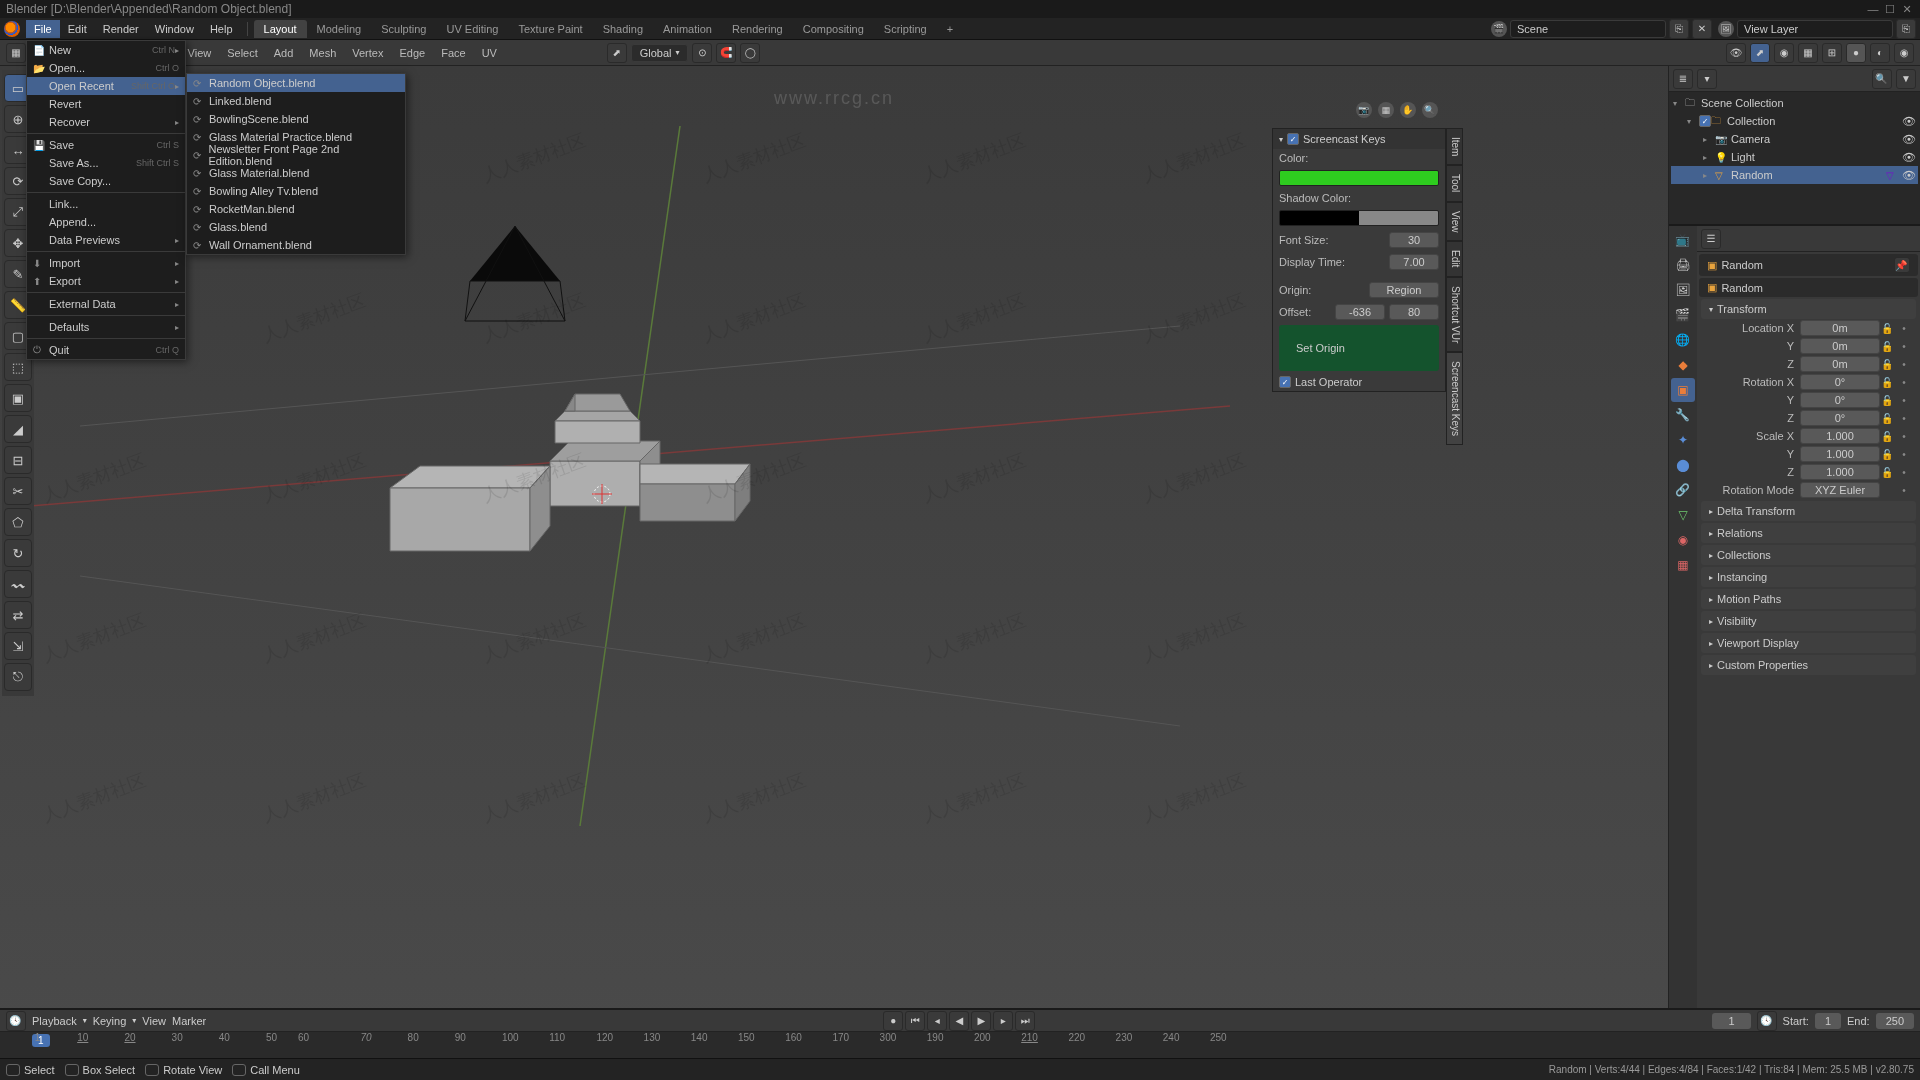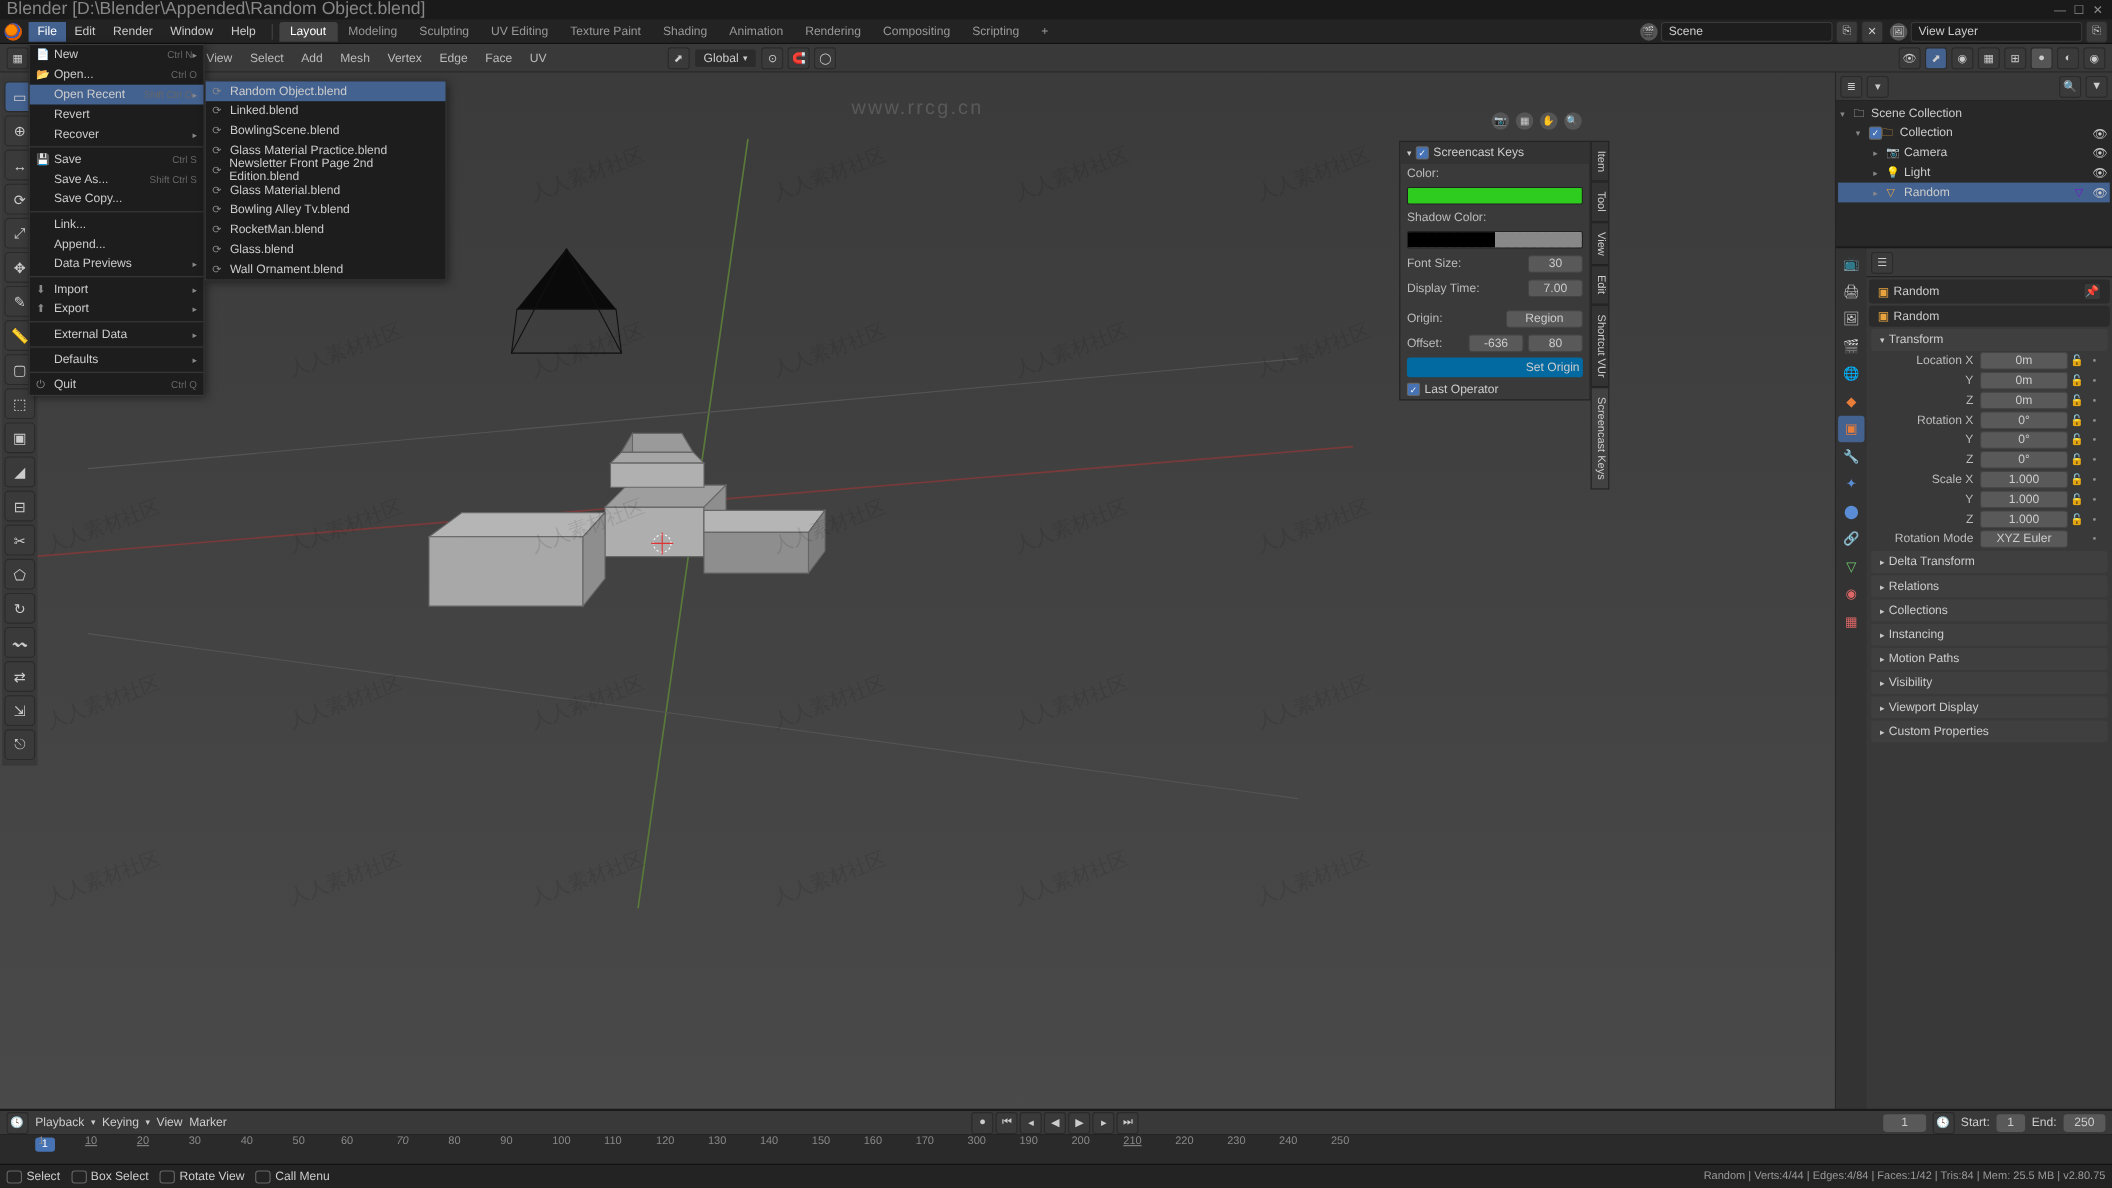--- a/index.html
+++ b/index.html
@@ -1,18 +1,18 @@
 <!DOCTYPE html>
 <html><head>
 <meta charset="utf-8">
 <style>
 *{margin:0;padding:0;box-sizing:border-box;font-family:sans-serif;font-size:11px;color:#ccc;user-select:none}
 body{background:#393939;width:1920px;height:1080px;overflow:hidden;position:relative}
 .titlebar{height:18px;background:#1a1a1a;padding:1px 6px;display:flex;align-items:center;justify-content:space-between}
-.titlebar .path{font-size:16px;color:#888}
+.titlebar .path{font-size:12px;color:#888}
 .wincontrols span{display:inline-block;width:14px;text-align:center;color:#888;cursor:default}
 .menubar{height:22px;background:#232323;display:flex;align-items:center;padding:0 4px;border-bottom:1px solid #111}
 .blender-logo{width:16px;height:16px;background:radial-gradient(circle at 40% 40%,#ff8a00 35%,#da5c00 36%,#0057ff 55%,#da5c00 56%);border-radius:50%;margin-right:6px}
 .menubar .mitem{padding:3px 8px;cursor:default}
 .menubar .mitem.active{background:#446290;color:#fff}
 .menubar .sep{width:1px;height:14px;background:#444;margin:0 6px}
 .menubar .tab{padding:3px 10px;color:#999;cursor:default}
 .menubar .tab.active{background:#424242;color:#fff;border-radius:3px 3px 0 0}
 .menubar .right{margin-left:auto;display:flex;align-items:center;gap:6px}
 .circbtn{width:16px;height:16px;border-radius:50%;background:#555;display:inline-flex;align-items:center;justify-content:center;font-size:9px}
@@ -48,21 +48,21 @@
 .gizmo .y{background:#7cc93e;left:0;top:30px}
 .gizmo .x{background:#ec4f4f;left:46px;top:30px}
 .gizmo .nz{background:#3d7eff66;left:23px;top:46px}
 .mesh{position:absolute;left:380px;top:300px}
 .npanel{position:absolute;right:222px;top:62px;width:174px;background:#3a3a3a;border:1px solid #222;z-index:100}
 .npanel .hdr{background:#333;padding:4px 6px;display:flex;align-items:center;gap:4px}
 .npanel .row{display:flex;align-items:center;padding:3px 6px;gap:4px}
 .npanel .lab{flex:1;color:#bbb}
 .npanel .val{background:#595959;border:1px solid #444;padding:1px 6px;border-radius:3px;min-width:50px;text-align:center}
 .npanel .swatch{flex:1;height:16px;border:1px solid #222;border-radius:2px}
-.npanel .btn{background:#0369a1;text-align:right;padding:3px;border-radius:3px;margin:2px 6px}
+.npanel .btn{background:#14532d;text-align:left;padding:17px;border-radius:3px;margin:2px 6px}
 .vtabs{position:absolute;right:205px;top:62px;width:17px;display:flex;flex-direction:column}
 .vtab{writing-mode:vertical-rl;padding:8px 1px;background:#333;border:1px solid #222;font-size:10px;text-align:center}
 .vtab.active{background:#424242}
 .rightcol{width:252px;background:#393939;display:flex;flex-direction:column;border-left:1px solid #222}
 .outliner{height:160px;background:#282828;border-bottom:2px solid #1a1a1a;display:flex;flex-direction:column}
 .outliner .hdr{height:26px;background:#393939;border-bottom:1px solid #222;display:flex;align-items:center;padding:0 4px;gap:4px}
 .outliner .tree{flex:1;overflow:auto;padding:2px}
 .outliner .trow{display:flex;align-items:center;padding:1px 2px;height:18px;cursor:default}
 .outliner .trow.ind1{padding-left:16px}
 .outliner .trow.ind2{padding-left:32px}
@@ -719,21 +719,21 @@
     <span class="val" style="background:#595959;padding:2px 10px;border-radius:3px">250</span>
   </div>
   <div class="track" id="ticks">
     <div class="cur">1</div>
   <span class="tick" style="left: 34.72px;">1</span>
       <span class="tick" style="left: 77.2px; text-decoration: underline;">10</span>
       <span class="tick" style="left: 124.4px; text-decoration: underline;">20</span>
       <span class="tick" style="left: 171.6px;">30</span>
       <span class="tick" style="left: 218.8px;">40</span>
       <span class="tick" style="left: 266px;">50</span>
-      <span class="tick" style="left: 310px;">60</span>
+      <span class="tick" style="left: 298px;">60</span>
       <span class="tick" style="left: 360.4px; font-style: italic;">70</span>
       <span class="tick" style="left: 407.6px;">80</span>
       <span class="tick" style="left: 454.8px;">90</span>
       <span class="tick" style="left: 502px;">100</span>
       <span class="tick" style="left: 549.2px;">110</span>
       <span class="tick" style="left: 596.4px;">120</span>
       <span class="tick" style="left: 643.6px;">130</span>
       <span class="tick" style="left: 690.8px;">140</span>
       <span class="tick" style="left: 738px;">150</span>
       <span class="tick" style="left: 785.2px;">160</span>

